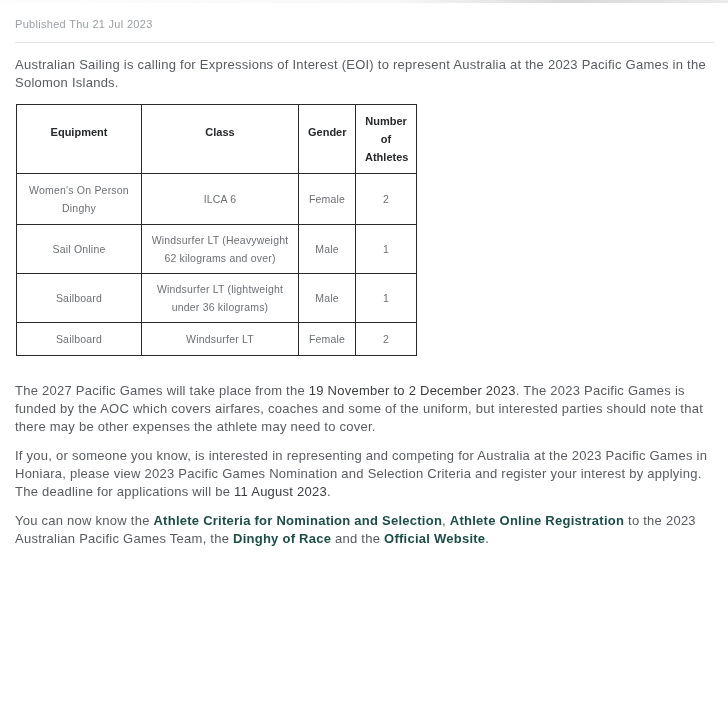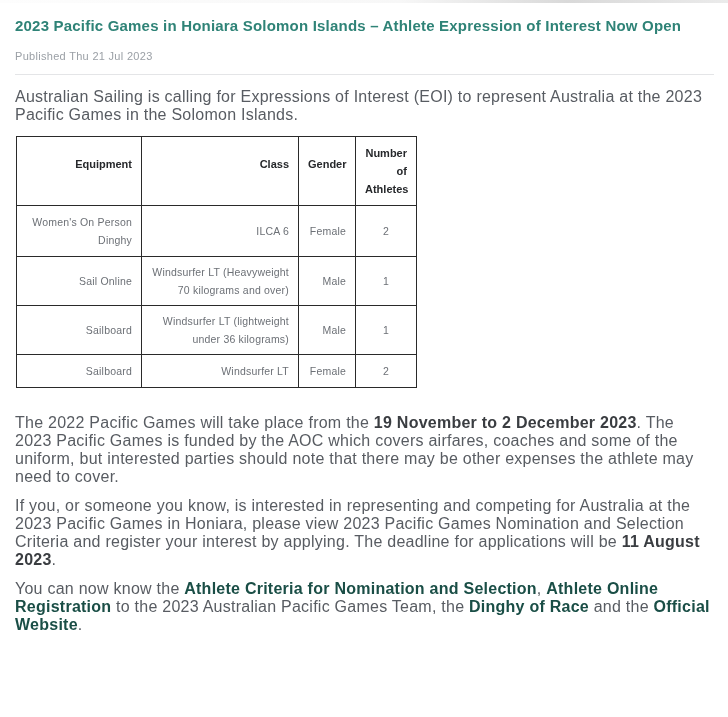--- a/index.html
+++ b/index.html
@@ -27,45 +27,45 @@
     color: #9ba0a6;
     letter-spacing: 0.3px;
   }
   .divider {
     margin-top: 11px;
     border: none;
     border-top: 1px solid #e4e5e7;
   }
   p.body-text {
     margin-top: 11px;
-    font-size: 16px;
+    font-size: 13px;
     line-height: 18px;
     color: #585c62;
     letter-spacing: 0.25px;
   }
   p.first-after-divider { margin-top: 13px; }
-  p.body-text strong.emph { color: #3a3d41; font-weight: bold; margin-top: 8px; }
+  p.body-text strong.emph { color: #3a3d41; font-weight: normal; margin-top: 8px; }
   a.doc-link {
     color: #1a4e46;
     font-weight: bold;
     text-decoration: none;
     cursor: pointer;
   }
   table.eoi-table {
     margin-top: 12px;
     margin-bottom: 26px;
     border-collapse: collapse;
     table-layout: fixed;
     width: 400px;
     margin-left: 1px;
   }
   table.eoi-table th, table.eoi-table td {
     border: 1px solid #2a2a2a;
     vertical-align: middle;
-    text-align: right;
+    text-align: center;
   }
   table.eoi-table th {
     font-size: 11px; line-height: 18px;
     font-weight: bold;
     color: #26282b;
     padding: 7px 9px 21px 9px;
   }
   table.eoi-table th.th-num { padding-bottom: 7px; }
   table.eoi-table td {
     font-size: 10.5px; line-height: 18px;
@@ -80,21 +80,20 @@
   .col-gender { width: 57px; }
   .col-number { width: 61px; }
 </style>
 </head>
 <body>
 
 <div class="top-edge"></div>
 
 <div class="article">
 
-  <h1 class="page-title">2023 Pacific Games in Honiara Solomon Islands – Athlete Expression of Interest Now Open</h1>
 
   <div class="published">Published Thu 21 Jul 2023</div>
 
   <hr class="divider">
 
   <p class="body-text first-after-divider">
     <span>Australian Sailing is calling for Expressions of Interest (EOI) to represent Australia at the 2023 Pacific Games in the Solomon Islands.</span>
   </p>
 
 
@@ -116,41 +115,41 @@
     </thead>
     <tbody>
         <tr>
           <td>Women's On Person Dinghy</td>
           <td>ILCA 6</td>
           <td>Female</td>
           <td class="num">2</td>
         </tr>
         <tr class="tall">
           <td>Sail Online</td>
-          <td>Windsurfer LT (Heavyweight 70 kilograms and over)</td>
+          <td>Windsurfer LT (Heavyweight 62 kilograms and over)</td>
           <td>Male</td>
           <td class="num">1</td>
         </tr>
         <tr class="tall">
           <td>Sailboard</td>
           <td>Windsurfer LT (lightweight under 36 kilograms)</td>
           <td>Male</td>
           <td class="num">1</td>
         </tr>
         <tr>
           <td>Sailboard</td>
           <td>Windsurfer LT</td>
           <td>Female</td>
           <td class="num">2</td>
         </tr>
       </tbody>
   </table>
 
   <p class="body-text">
-    <span>The 2022 Pacific Games will take place from the </span><strong class="emph">19 November to 2 December 2023</strong><span>. The 2023 Pacific Games is funded by the AOC which covers airfares, coaches and some of the uniform, but interested parties should note that there may be other expenses the athlete may need to cover.</span>
+    <span>The 2027 Pacific Games will take place from the </span><strong class="emph">19 November to 2 December 2023</strong><span>. The 2023 Pacific Games is funded by the AOC which covers airfares, coaches and some of the uniform, but interested parties should note that there may be other expenses the athlete may need to cover.</span>
   </p>
 
   <p class="body-text">
     <span>If you, or someone you know, is interested in representing and competing for Australia at the 2023 Pacific Games in Honiara, please view 2023 Pacific Games Nomination and Selection Criteria and register your interest by applying. The deadline for applications will be </span><strong class="emph">11 August 2023</strong><span>.</span>
   </p>
 
   <p class="body-text">
     <span>You can now know the </span><a class="doc-link">Athlete Criteria for Nomination and Selection</a><span>, </span><a class="doc-link">Athlete Online Registration</a><span> to the 2023 Australian Pacific Games Team, the </span><a class="doc-link">Dinghy of Race</a><span> and the </span><a class="doc-link">Official Website</a><span>.</span>
   </p>
 

